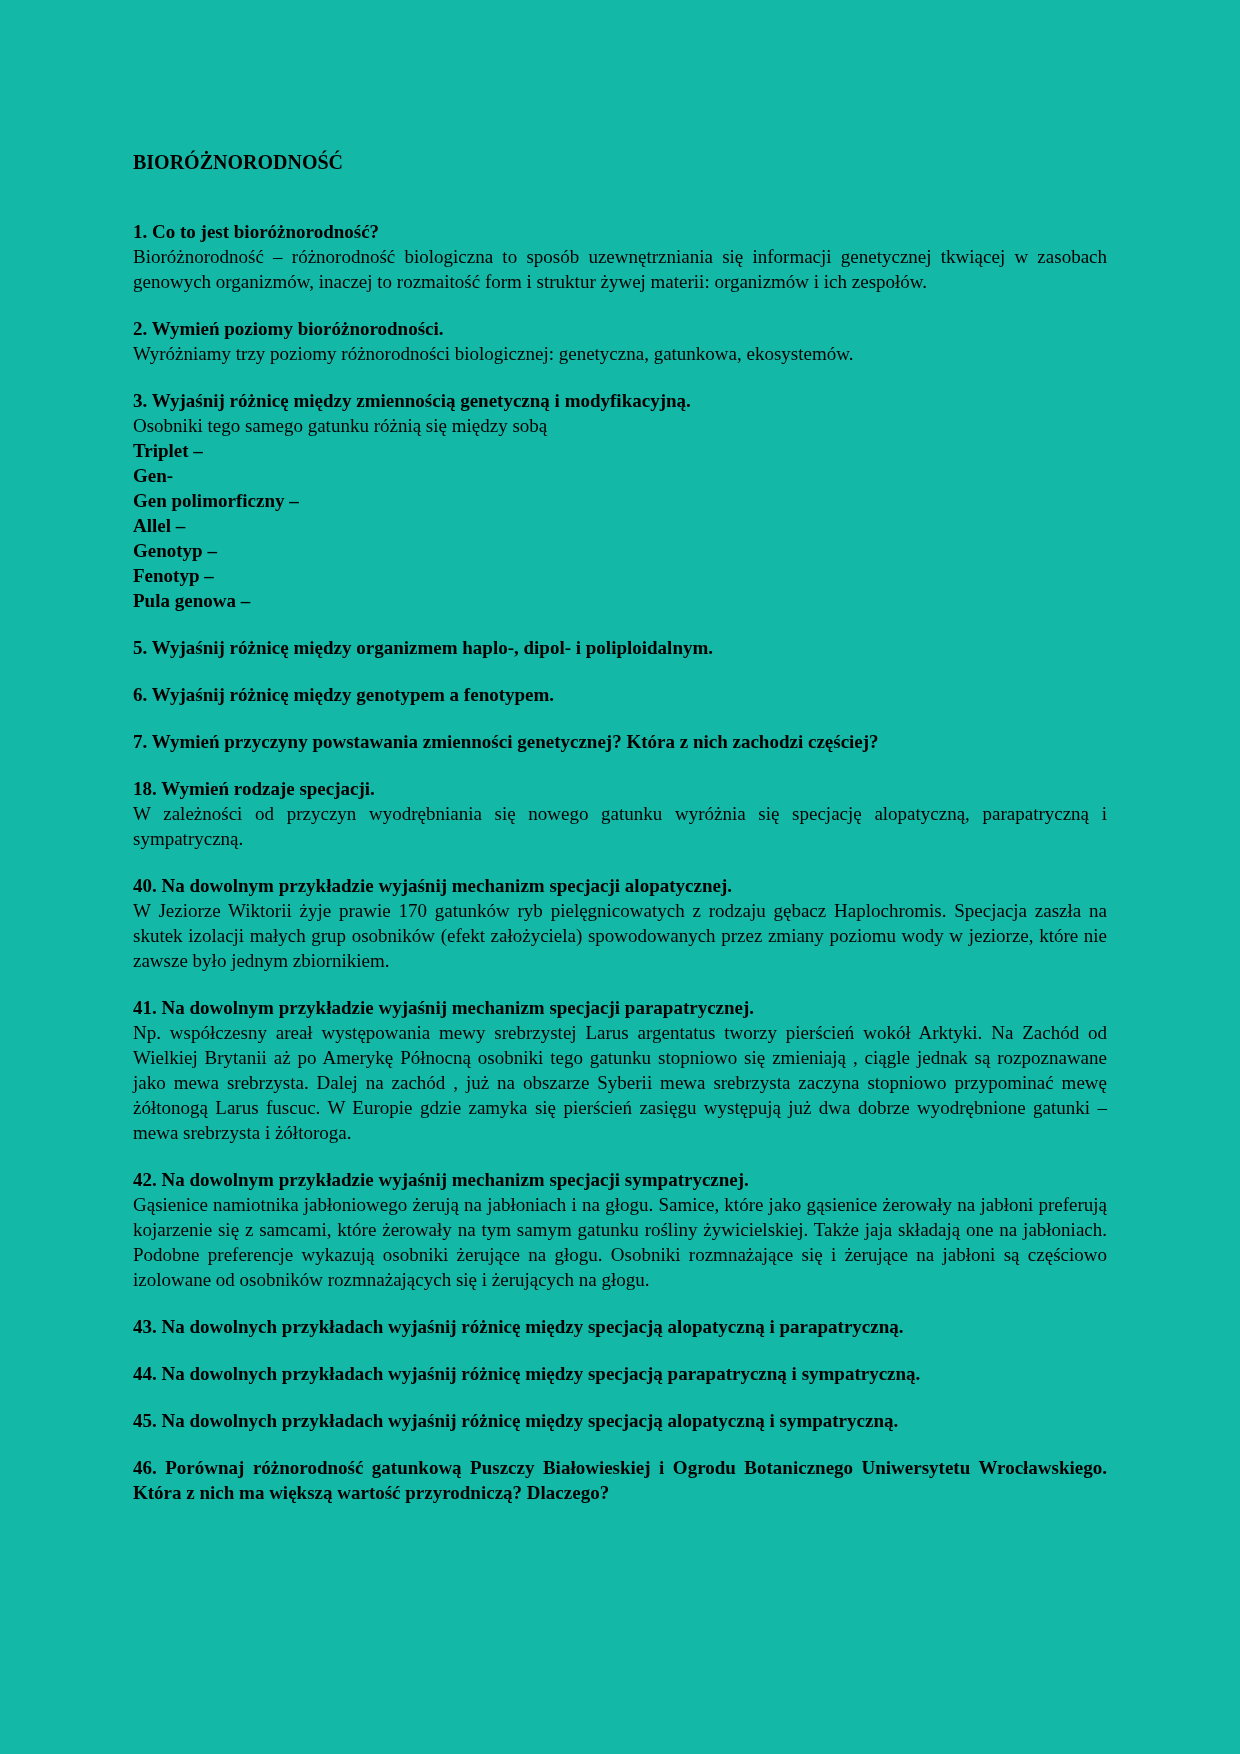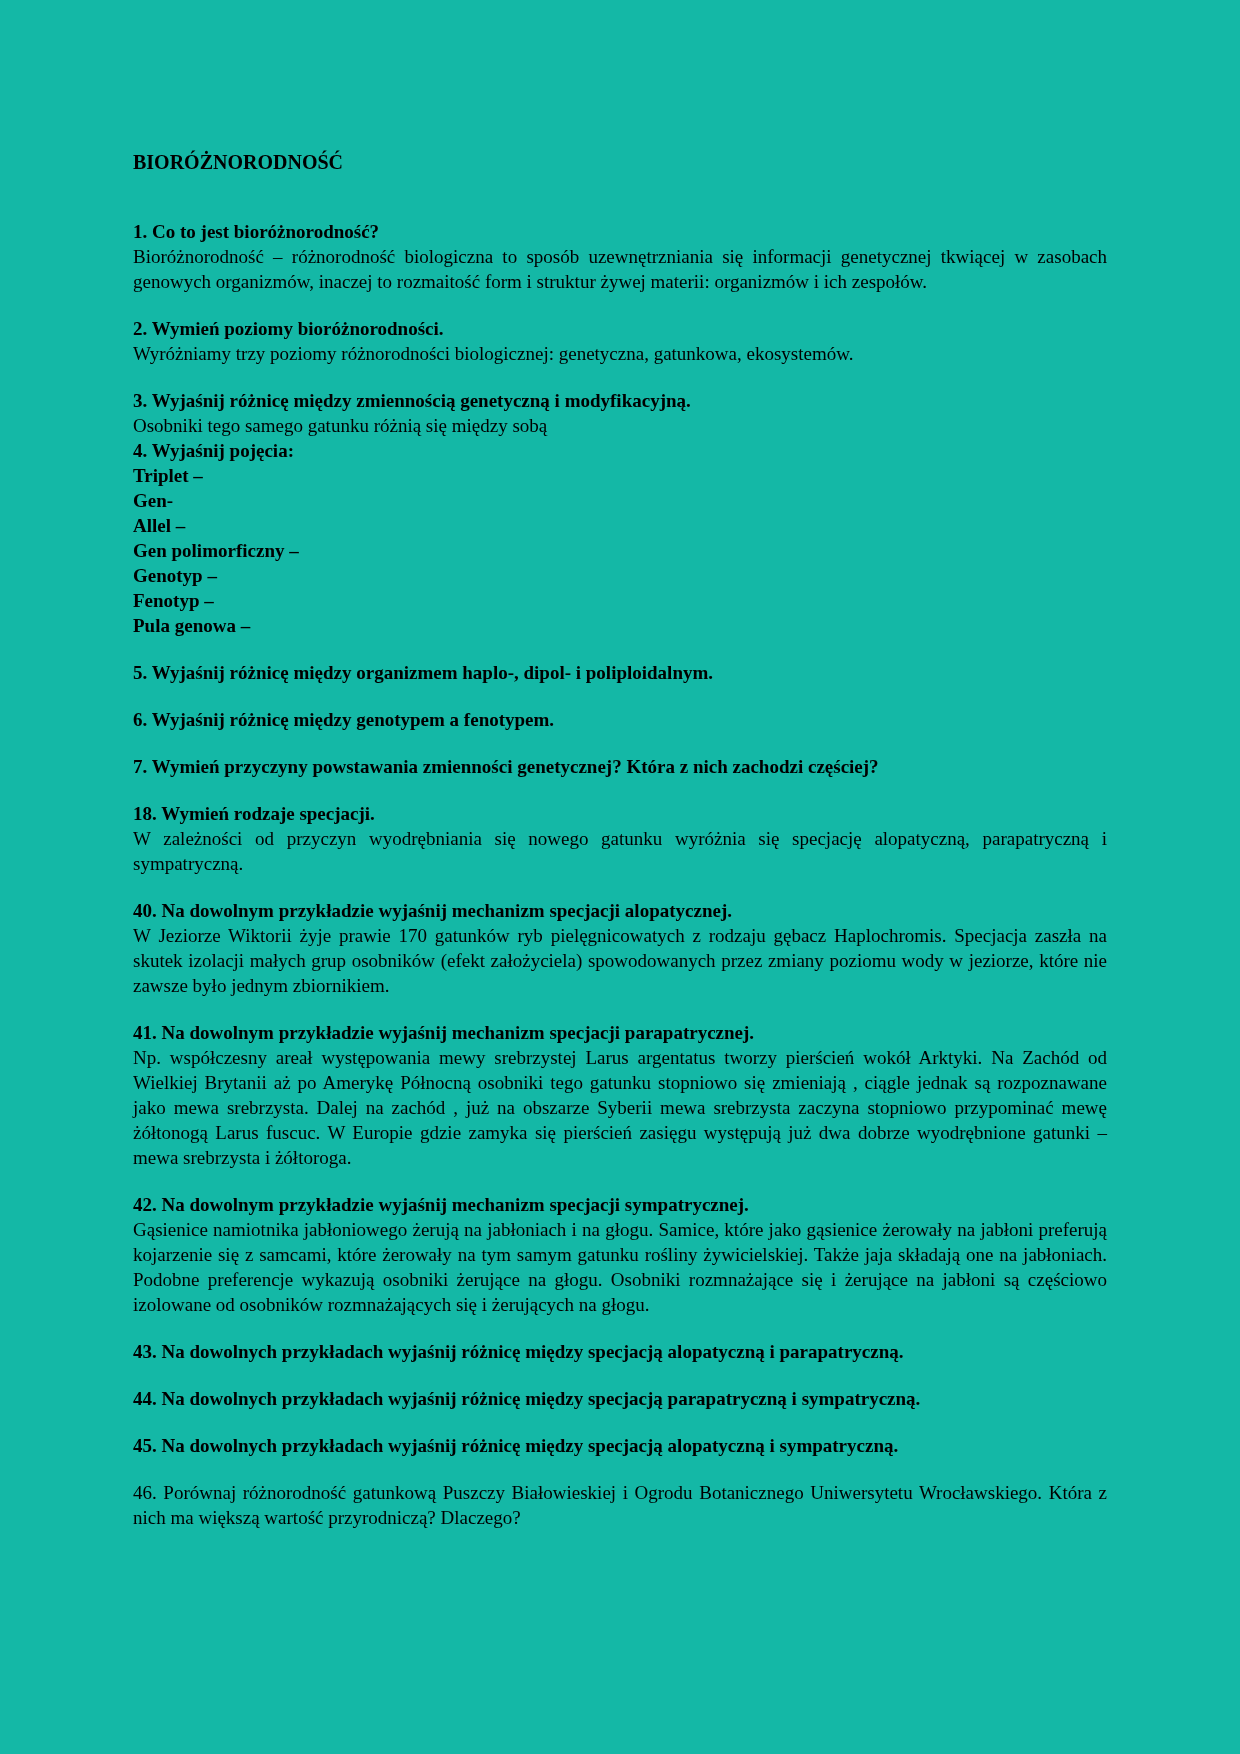--- a/index.html
+++ b/index.html
@@ -18,21 +18,21 @@
   }
   .title {
     font-size: 20px;
     font-weight: bold;
     margin: 0 0 44px 0;
   }
   .sec { margin: 3px 0 22px 0; }
   p { margin: 0; }
   .h { font-weight: bold; }
   .b { text-align: justify; }
-  .hj { font-weight: normal; text-align: justify; }
+  .hj { font-weight: bold; text-align: justify; }
 </style>
 </head>
 <body>
 
 <div class="page">
 
   <h1 class="title">BIORÓŻNORODNOŚĆ</h1>
 
   <section class="sec">
     <p class="h">1. Co to jest bioróżnorodność?</p>
@@ -40,25 +40,24 @@
   </section>
 
   <section class="sec">
     <p class="h">2. Wymień poziomy bioróżnorodności.</p>
     <p class="b">Wyróżniamy trzy poziomy różnorodności biologicznej: genetyczna, gatunkowa, ekosystemów.</p>
   </section>
 
   <section class="sec">
     <p class="h">3. Wyjaśnij różnicę między zmiennością genetyczną i modyfikacyjną.</p>
     <p class="b">Osobniki tego samego gatunku różnią się między sobą</p>
-    <p class="h">4. Wyjaśnij pojęcia:</p>
     <p class="h">Triplet –</p>
     <p class="h">Gen-</p>
+    <p class="h">Gen polimorficzny –</p>
     <p class="h">Allel –</p>
-    <p class="h">Gen polimorficzny –</p>
     <p class="h">Genotyp –</p>
     <p class="h">Fenotyp –</p>
     <p class="h">Pula genowa –</p>
   </section>
 
   <section class="sec">
     <p class="h">5. Wyjaśnij różnicę między organizmem haplo-, dipol- i poliploidalnym.</p>
   </section>
 
   <section class="sec">

